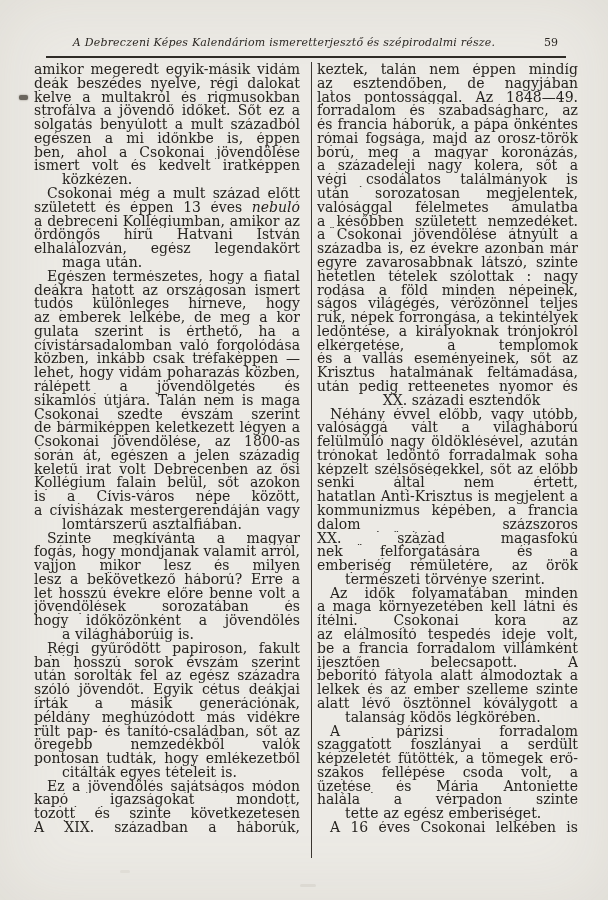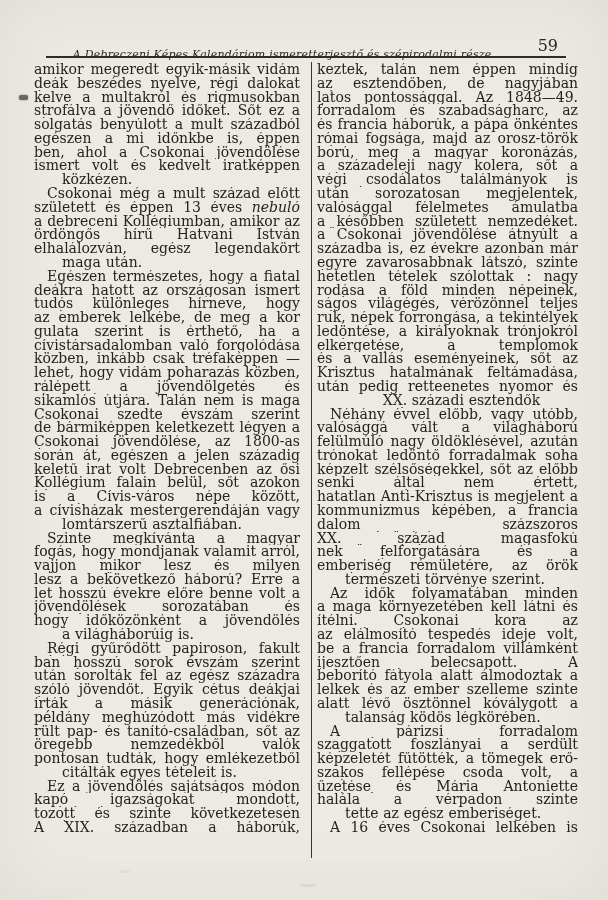--- a/index.html
+++ b/index.html
@@ -7,26 +7,26 @@
     margin:0; width:608px; height:900px;
     font-family:"DejaVu Serif", serif;
     color:#26231f;
   }
   .page {
     position:relative; width:608px; height:900px; overflow:hidden;
     background:#eceae5;
     box-shadow: inset 0 0 70px rgba(150,140,120,0.14);
   }
   .header-title {
-    position:absolute; top:48px; left:40px; right:80px;
+    position:absolute; top:36px; left:40px; right:80px;
     text-align:center; font-style:italic; font-size:11px;
     letter-spacing:0.2px; color:#2b2723; white-space:nowrap; overflow:hidden;
   }
   .page-number {
-    position:absolute; top:36px; right:50px; font-size:16px; color:#2b2723;
+    position:absolute; top:36px; right:50px; font-size:11px; color:#2b2723;
   }
   .header-rule {
     position:absolute; top:56px; left:46px; width:520px; height:2px;
     background:#2f2c27;
   }
   .col {
     position:absolute; top:63px; font-size:14px;
     word-spacing:0.02em;
   }
   .col-left  { left:34px;  width:266px; }

